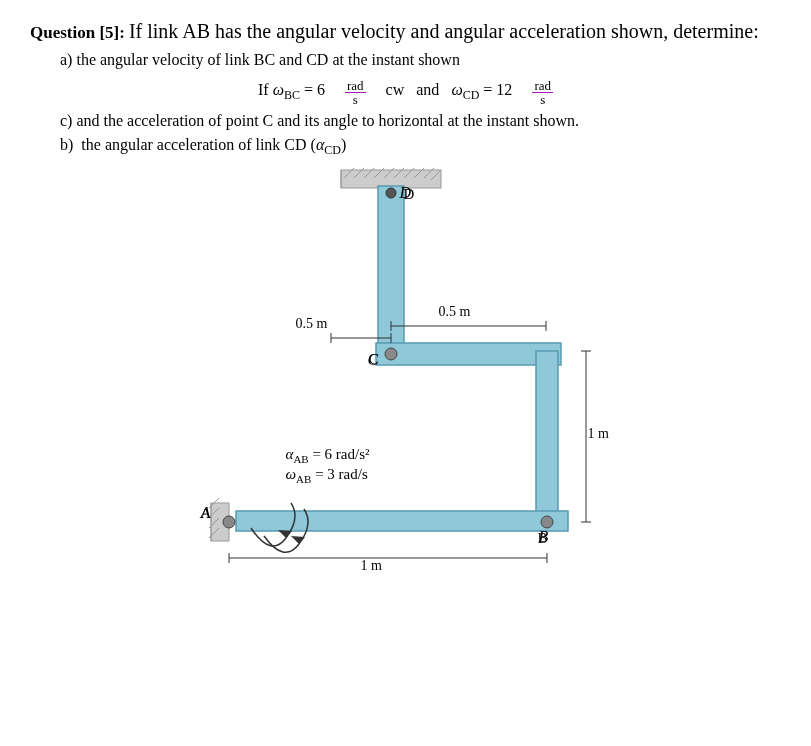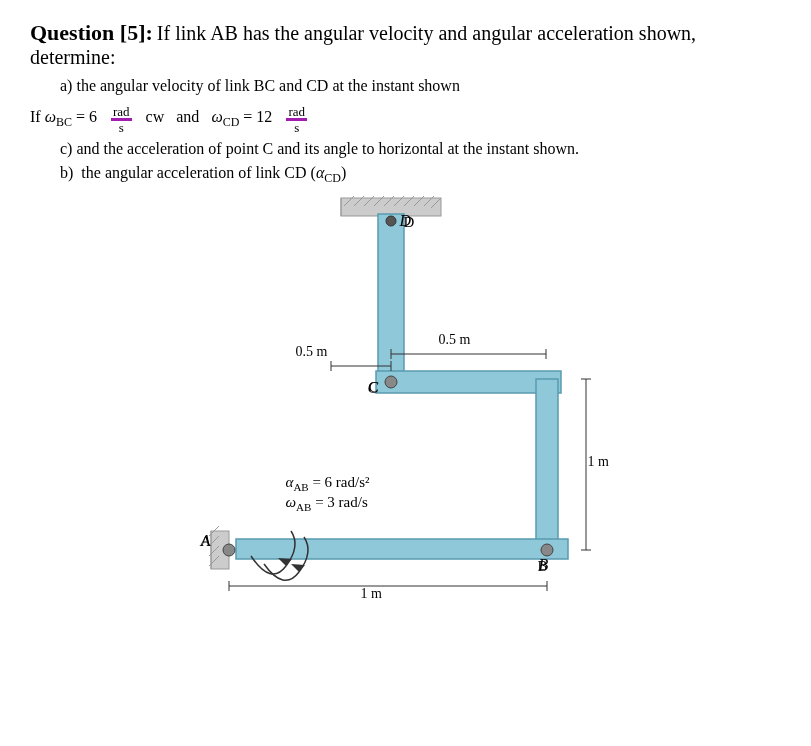--- a/index.html
+++ b/index.html
@@ -10,50 +10,51 @@
       font-family: 'Times New Roman', Times, serif;
       font-size: 16px;
       overflow: hidden;
       position: relative;
     }
     .page-content {
       padding: 20px 30px;
     }
     .question-title {
       font-weight: bold;
-      font-size: 22px;
+      font-size: 17px;
       display: inline;
     }
     .question-text {
       font-size: 20px;
       display: inline;
     }
     .sub-item {
       margin-left: 30px;
       margin-top: 6px;
       font-size: 16px;
     }
     .given-line {
       margin-top: 10px;
       margin-bottom: 2px;
       font-size: 16px;
       display: flex;
       align-items: center;
-      gap: 14px;
+      gap: 20px;
       flex-wrap: wrap;
+      justify-content: center;
     }
     .math-frac {
       display: inline-flex;
       flex-direction: column;
       align-items: center;
       font-size: 13px;
       vertical-align: middle;
       line-height: 1;
     }
-    .math-frac .num { border-bottom: 3px solid #a21caf; padding: 0 2px; }
+    .math-frac .num { border-bottom: 1px solid #a21caf; padding: 0 2px; }
     .math-frac .den { padding: 0 2px; }
     .omega { font-style: italic; }
     .diagram-container {
       position: relative;
       width: 500px;
       height: 420px;
       margin: 10px auto 0 auto;
     }
     svg.diagram {
       position: absolute;

